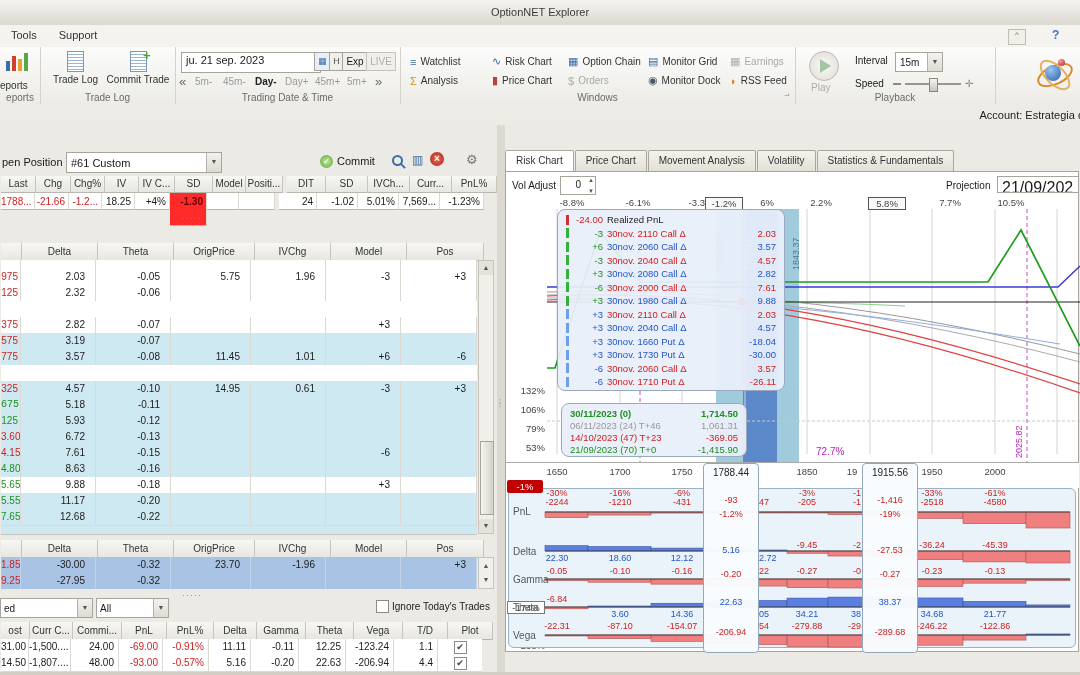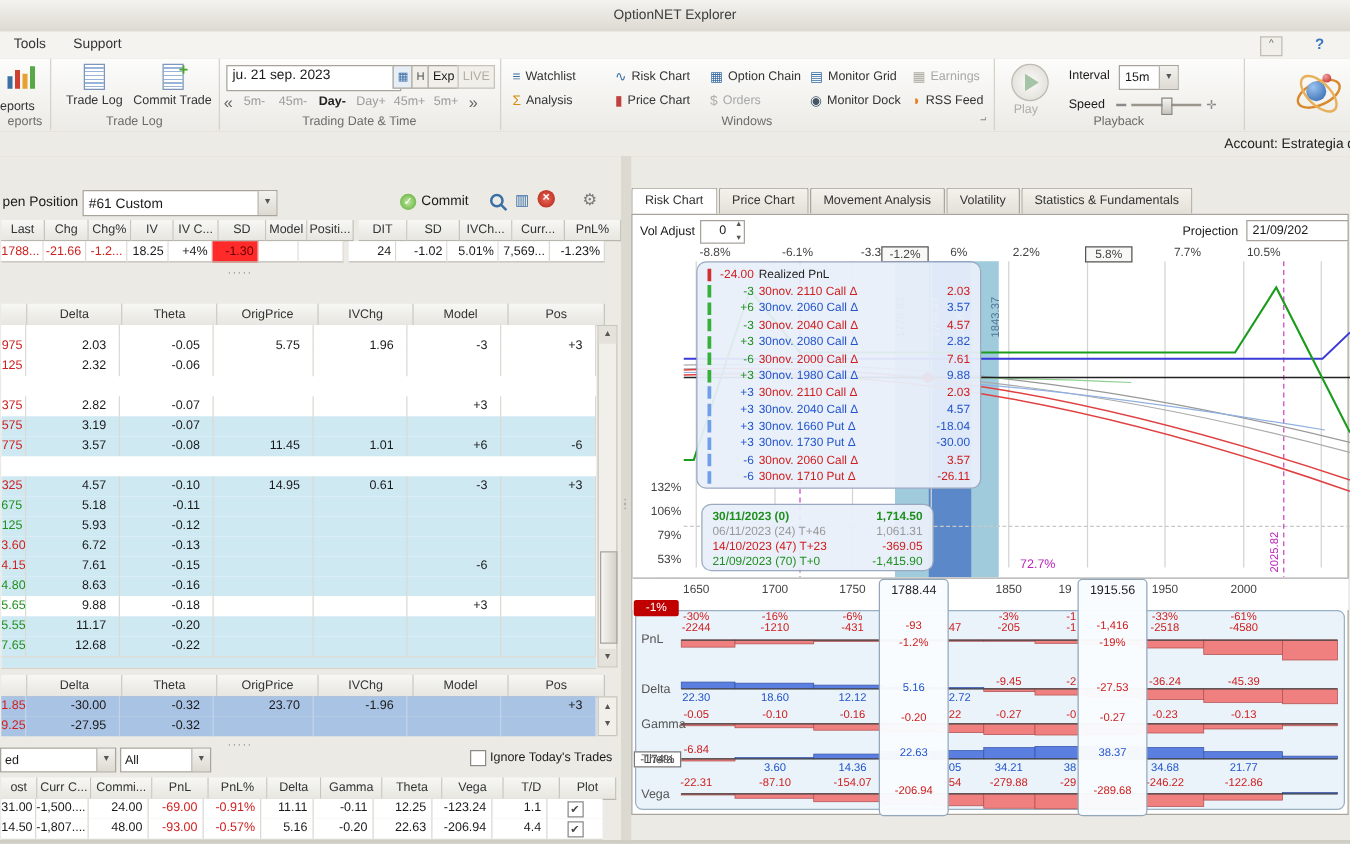--- a/index.html
+++ b/index.html
@@ -192,21 +192,21 @@
       <span class="hcell" style="width: 41px; height: 16px; line-height: 16px; font-size: 10px;">IVCh...</span>
       <span class="hcell" style="width: 41px; height: 16px; line-height: 16px; font-size: 10px;">Curr...</span>
       <span class="hcell" style="width: 44px; height: 16px; line-height: 16px; font-size: 10px;">PnL%</span>
     </div>
     <div style="position: absolute; left: 1px; top: 68px; display: flex;">
       <span class="vcell" style="width: 34px; height: 17px; line-height: 17px; background: rgb(255, 255, 255); border-bottom: 1px solid rgb(185, 182, 174); padding-right: 3px; box-sizing: border-box; font-size: 10px; color: rgb(207, 32, 32);">1788...</span>
       <span class="vcell" style="width: 34px; height: 17px; line-height: 17px; background: rgb(255, 255, 255); border-bottom: 1px solid rgb(185, 182, 174); padding-right: 3px; box-sizing: border-box; font-size: 10px; color: rgb(207, 32, 32);">-21.66</span>
       <span class="vcell" style="width: 33px; height: 17px; line-height: 17px; background: rgb(255, 255, 255); border-bottom: 1px solid rgb(185, 182, 174); padding-right: 3px; box-sizing: border-box; font-size: 10px; color: rgb(207, 32, 32);">-1.2...</span>
       <span class="vcell" style="width: 33px; height: 17px; line-height: 17px; background: rgb(255, 255, 255); border-bottom: 1px solid rgb(185, 182, 174); padding-right: 3px; box-sizing: border-box; font-size: 10px;">18.25</span>
       <span class="vcell" style="width: 35px; height: 17px; line-height: 17px; background: rgb(255, 255, 255); border-bottom: 1px solid rgb(185, 182, 174); padding-right: 3px; box-sizing: border-box; font-size: 10px;">+4%</span>
-      <span class="vcell" style="width: 37px; height: 17px; line-height: 17px; background: rgb(255, 42, 42); border-bottom: 1px solid rgb(185, 182, 174); padding-right: 3px; box-sizing: border-box; font-size: 10px; color: rgb(109, 0, 0); font-weight: normal;">-1.30</span>
+      <span class="vcell" style="width: 37px; height: 33px; line-height: 17px; background: rgb(255, 42, 42); border-bottom: 1px solid rgb(185, 182, 174); padding-right: 3px; box-sizing: border-box; font-size: 10px; color: rgb(109, 0, 0); font-weight: bold;">-1.30</span>
       <span class="vcell" style="width: 32px; height: 17px; line-height: 17px; background: rgb(255, 255, 255); border-bottom: 1px solid rgb(185, 182, 174); padding-right: 3px; box-sizing: border-box; font-size: 10px;"></span>
       <span class="vcell" style="width: 36px; height: 17px; line-height: 17px; background: rgb(255, 255, 255); border-bottom: 1px solid rgb(185, 182, 174); padding-right: 3px; box-sizing: border-box; font-size: 10px;"></span>
       <span style="width: 4px;"></span>
       <span class="vcell" style="width: 38px; height: 17px; line-height: 17px; background: rgb(255, 255, 255); border-bottom: 1px solid rgb(185, 182, 174); padding-right: 3px; box-sizing: border-box; font-size: 10px;">24</span>
       <span class="vcell" style="width: 41px; height: 17px; line-height: 17px; background: rgb(255, 255, 255); border-bottom: 1px solid rgb(185, 182, 174); padding-right: 3px; box-sizing: border-box; font-size: 10px;">-1.02</span>
       <span class="vcell" style="width: 41px; height: 17px; line-height: 17px; background: rgb(255, 255, 255); border-bottom: 1px solid rgb(185, 182, 174); padding-right: 3px; box-sizing: border-box; font-size: 10px;">5.01%</span>
       <span class="vcell" style="width: 41px; height: 17px; line-height: 17px; background: rgb(255, 255, 255); border-bottom: 1px solid rgb(185, 182, 174); padding-right: 3px; box-sizing: border-box; font-size: 10px;">7,569...</span>
       <span class="vcell" style="width: 44px; height: 17px; line-height: 17px; background: rgb(255, 255, 255); border-bottom: 1px solid rgb(185, 182, 174); padding-right: 3px; box-sizing: border-box; font-size: 10px;">-1.23%</span>
     </div>
     <span class="grip" style="position: absolute; left: 182px; top: 88px;">·····</span>
@@ -286,21 +286,21 @@
       <div style="position: absolute; left: 0px; top: 121px; width: 476px; height: 16px; display: flex; background: rgb(207, 233, 243);">
         <span class="vcell" style="width: 20px; height: 16px; line-height: 16px; padding-right: 2px; box-sizing: border-box; font-size: 10px; color: rgb(207, 32, 32);">325</span>
         <span class="vcell" style="width: 75px; height: 16px; line-height: 16px; padding-right: 10px; box-sizing: border-box; font-size: 10px;">4.57</span>
         <span class="vcell" style="width: 75px; height: 16px; line-height: 16px; padding-right: 10px; box-sizing: border-box; font-size: 10px;">-0.10</span>
         <span class="vcell" style="width: 80px; height: 16px; line-height: 16px; padding-right: 10px; box-sizing: border-box; font-size: 10px;">14.95</span>
         <span class="vcell" style="width: 75px; height: 16px; line-height: 16px; padding-right: 10px; box-sizing: border-box; font-size: 10px;">0.61</span>
         <span class="vcell" style="width: 75px; height: 16px; line-height: 16px; padding-right: 10px; box-sizing: border-box; font-size: 10px;">-3</span>
         <span class="vcell" style="width: 76px; height: 16px; line-height: 16px; padding-right: 10px; box-sizing: border-box; font-size: 10px;">+3</span>
       </div>
       <div style="position: absolute; left: 0px; top: 137px; width: 476px; height: 16px; display: flex; background: rgb(207, 233, 243);">
-        <span class="vcell" style="width: 20px; height: 16px; line-height: 16px; padding-right: 3px; box-sizing: border-box; font-size: 10px; color: rgb(31, 143, 31);">675</span>
+        <span class="vcell" style="width: 20px; height: 16px; line-height: 16px; padding-right: 3px; box-sizing: border-box; font-size: 10px; color: rgb(31, 143, 31); font-family: Liberation Mono, monospace;">675</span>
         <span class="vcell" style="width: 75px; height: 16px; line-height: 16px; padding-right: 10px; box-sizing: border-box; font-size: 10px;">5.18</span>
         <span class="vcell" style="width: 75px; height: 16px; line-height: 16px; padding-right: 10px; box-sizing: border-box; font-size: 10px;">-0.11</span>
         <span class="vcell" style="width: 80px; height: 16px; line-height: 16px; padding-right: 10px; box-sizing: border-box; font-size: 10px;"></span>
         <span class="vcell" style="width: 75px; height: 16px; line-height: 16px; padding-right: 10px; box-sizing: border-box; font-size: 10px;"></span>
         <span class="vcell" style="width: 75px; height: 16px; line-height: 16px; padding-right: 10px; box-sizing: border-box; font-size: 10px;"></span>
         <span class="vcell" style="width: 76px; height: 16px; line-height: 16px; padding-right: 10px; box-sizing: border-box; font-size: 10px;"></span>
       </div>
       <div style="position: absolute; left: 0px; top: 153px; width: 476px; height: 16px; display: flex; background: rgb(207, 233, 243);">
         <span class="vcell" style="width: 20px; height: 16px; line-height: 16px; padding-right: 2px; box-sizing: border-box; font-size: 10px; color: rgb(31, 143, 31);">125</span>
         <span class="vcell" style="width: 75px; height: 16px; line-height: 16px; padding-right: 10px; box-sizing: border-box; font-size: 10px;">5.93</span>
@@ -459,21 +459,21 @@
 <div id="right-panel" class="abs" style="left:505px;top:125px;width:575px;height:550px;background:#eceae4;">
     <div style="position: absolute; left: 0px; top: 25px; width: 575px; height: 22px;"><span class="tab active">Risk Chart</span><span class="tab">Price Chart</span><span class="tab">Movement Analysis</span><span class="tab">Volatility</span><span class="tab">Statistics &amp; Fundamentals</span></div>
     <div style="position: absolute; left: 0px; top: 46px; width: 574px; height: 481px; background: rgb(255, 255, 255); border: 1px solid rgb(168, 164, 156); box-sizing: border-box;"></div>
     <span style="position: absolute; left: 7px; top: 55px; font-size: 10px;">Vol Adjust</span>
     <div style="position: absolute; left: 55px; top: 51px; width: 34px; height: 17px; background: rgb(255, 255, 255); border: 1px solid rgb(168, 164, 156); font-size: 10px;">
       <span style="position: absolute; right: 14px; top: 2px;">0</span>
       <span style="position: absolute; right: 1px; top: 0px; font-size: 6px; color: rgb(85, 85, 85);">▲</span>
       <span style="position: absolute; right: 1px; bottom: 0px; font-size: 6px; color: rgb(85, 85, 85);">▼</span>
     </div>
     <span style="position: absolute; left: 441px; top: 55px; font-size: 10px;">Projection</span>
-    <div style="position: absolute; left: 492px; top: 51px; width: 82px; height: 17px; background: rgb(255, 255, 255); border: 1px solid rgb(168, 164, 156); font-size: 10px; padding: 2px 0px 0px 4px; box-sizing: border-box; overflow: hidden; white-space: nowrap;">21/09/202</div>
+    <div style="position: absolute; left: 492px; top: 51px; width: 82px; height: 17px; background: rgb(255, 255, 255); border: 1px solid rgb(168, 164, 156); font-size: 16px; padding: 2px 0px 0px 4px; box-sizing: border-box; overflow: hidden; white-space: nowrap;">21/09/202</div>
     <svg width="575" height="266" style="position: absolute; left: 0px; top: 71px;">
       <rect x="211" y="13" width="83" height="253" fill="#9fcbdd"></rect>
       <rect x="238" y="13" width="34" height="253" fill="#5b88c8"></rect>
       <line x1="52" y1="13" x2="52" y2="258" stroke="#d4d4d4" stroke-width="1"></line>
       <line x1="115" y1="13" x2="115" y2="258" stroke="#d4d4d4" stroke-width="1"></line>
       <line x1="177" y1="13" x2="177" y2="258" stroke="#d4d4d4" stroke-width="1"></line>
       <line x1="240" y1="13" x2="240" y2="258" stroke="#d4d4d4" stroke-width="1"></line>
       <line x1="302" y1="13" x2="302" y2="258" stroke="#d4d4d4" stroke-width="1"></line>
       <line x1="365" y1="13" x2="365" y2="258" stroke="#d4d4d4" stroke-width="1"></line>
       <line x1="427" y1="13" x2="427" y2="258" stroke="#d4d4d4" stroke-width="1"></line>

